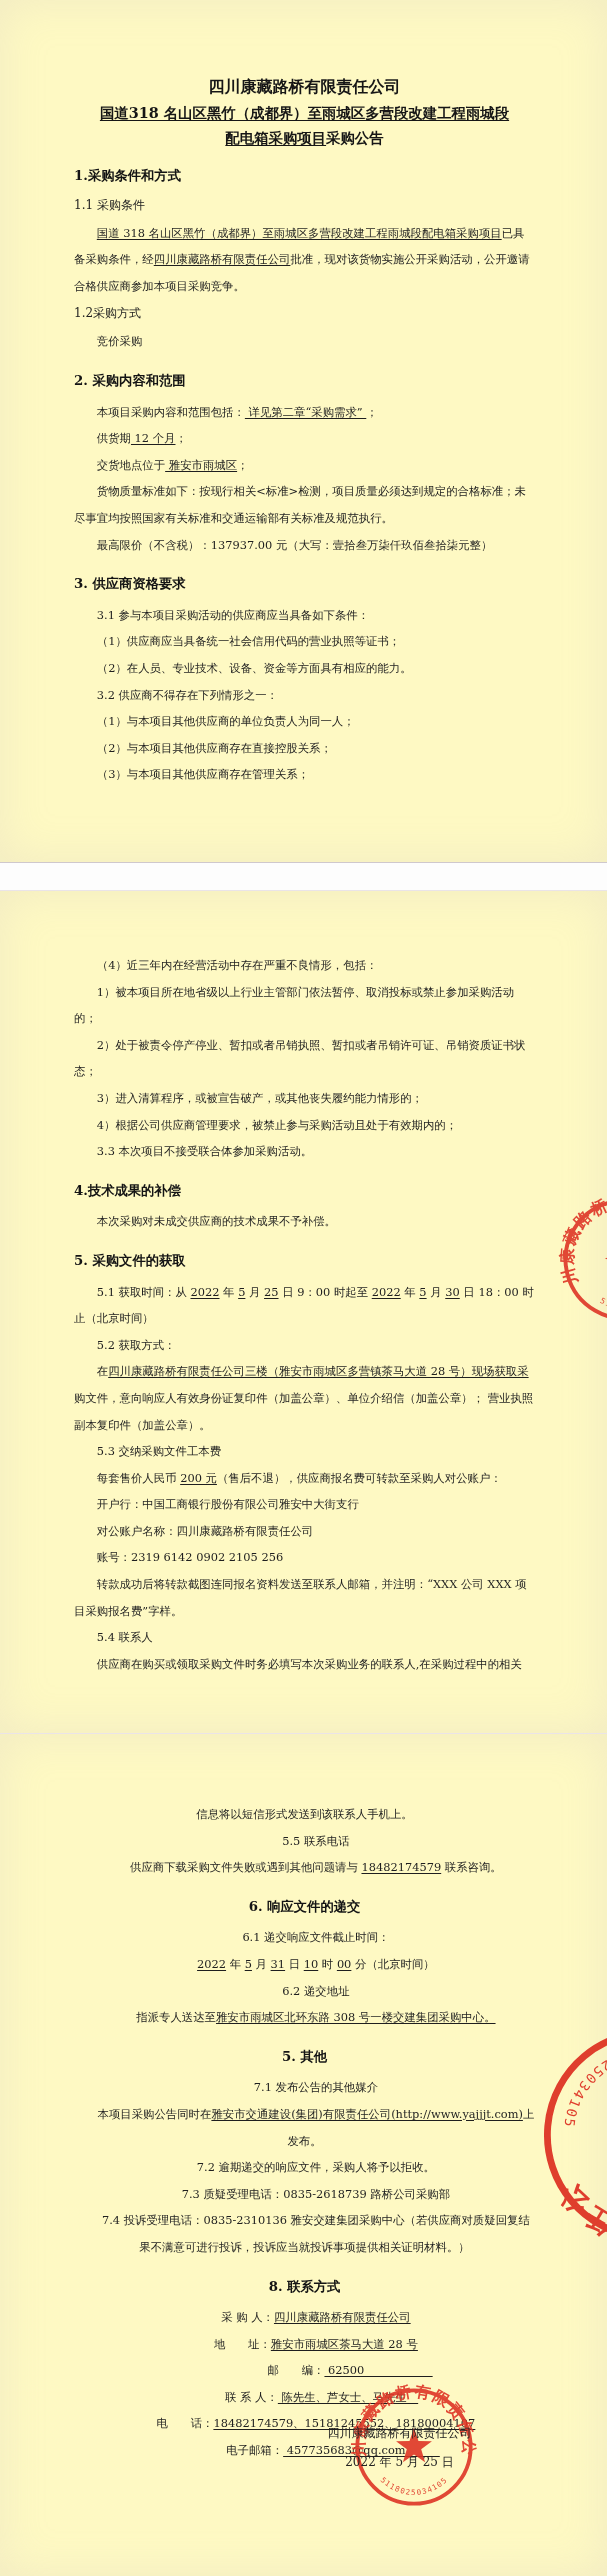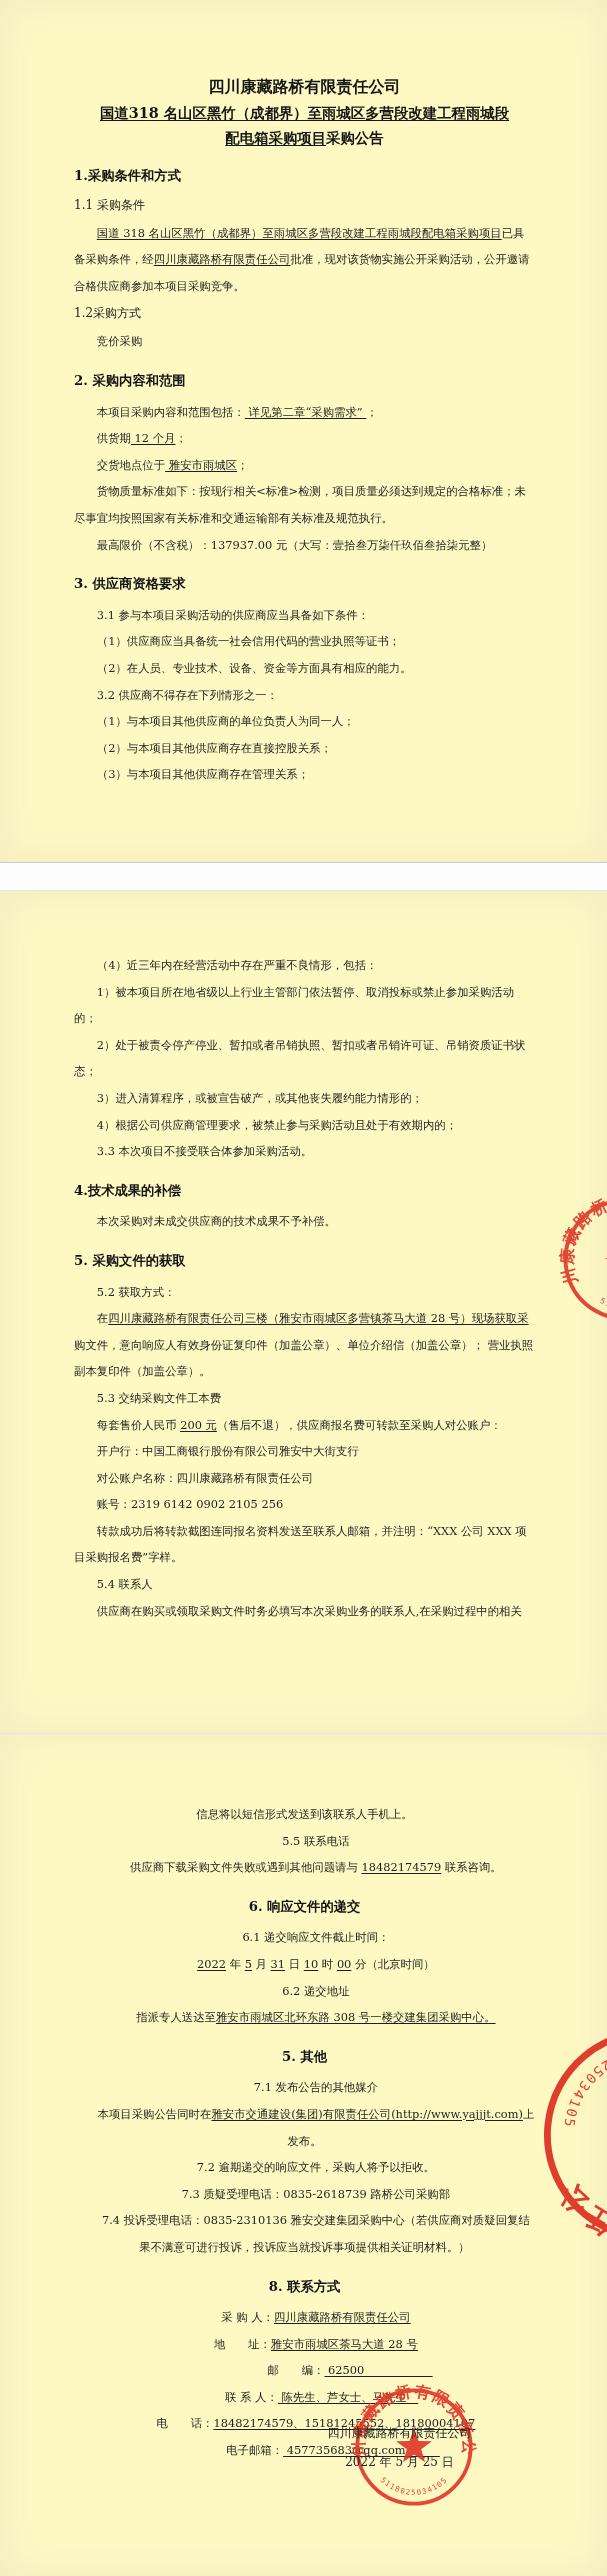--- a/index.html
+++ b/index.html
@@ -73,20 +73,21 @@
   <div class="content">
       <div class="blk p"><span>（4）近三年内在经营活动中存在严重不良情形，包括：</span></div>
       <div class="blk p"><span>1）被本项目所在地省级以上行业主管部门依法暂停、取消投标或禁止参加采购活动的；</span></div>
       <div class="blk p"><span>2）处于被责令停产停业、暂扣或者吊销执照、暂扣或者吊销许可证、吊销资质证书状态；</span></div>
       <div class="blk p"><span>3）进入清算程序，或被宣告破产，或其他丧失履约能力情形的；</span></div>
       <div class="blk p"><span>4）根据公司供应商管理要求，被禁止参与采购活动且处于有效期内的；</span></div>
       <div class="blk p"><span>3.3 本次项目不接受联合体参加采购活动。</span></div>
       <div class="blk h1"><span>4.技术成果的补偿</span></div>
       <div class="blk p"><span>本次采购对未成交供应商的技术成果不予补偿。</span></div>
       <div class="blk h1"><span>5. 采购文件的获取</span></div>
+      <div class="blk p"><span>5.1 获取时间：从 </span><span class="u">2022</span><span> 年 </span><span class="u">5</span><span> 月 </span><span class="u">25</span><span> 日 9：00 时起至 </span><span class="u">2022</span><span> 年 </span><span class="u">5</span><span> 月 </span><span class="u">30</span><span> 日 18：00 时止（北京时间）</span></div>
       <div class="blk p"><span>5.2  获取方式：</span></div>
       <div class="blk p"><span>在</span><span class="u">四川康藏路桥有限责任公司三楼（雅安市雨城区多营镇茶马大道 28 号）现场获取采</span><span>购文件，意向响应人有效身份证复印件（加盖公章）、单位介绍信（加盖公章）； 营业执照副本复印件（加盖公章）。</span></div>
       <div class="blk p"><span>5.3 交纳采购文件工本费</span></div>
       <div class="blk p"><span>每套售价人民币 </span><span class="u">200 元</span><span>（售后不退），供应商报名费可转款至采购人对公账户：</span></div>
       <div class="blk p"><span>开户行：中国工商银行股份有限公司雅安中大街支行</span></div>
       <div class="blk p"><span>对公账户名称：四川康藏路桥有限责任公司</span></div>
       <div class="blk p"><span>账号：2319 6142 0902 2105 256</span></div>
       <div class="blk p"><span>转款成功后将转款截图连同报名资料发送至联系人邮箱，并注明：“XXX 公司 XXX 项目采购报名费”字样。</span></div>
       <div class="blk p"><span>5.4 联系人</span></div>
       <div class="blk p"><span>供应商在购买或领取采购文件时务必填写本次采购业务的联系人,在采购过程中的相关</span></div>

